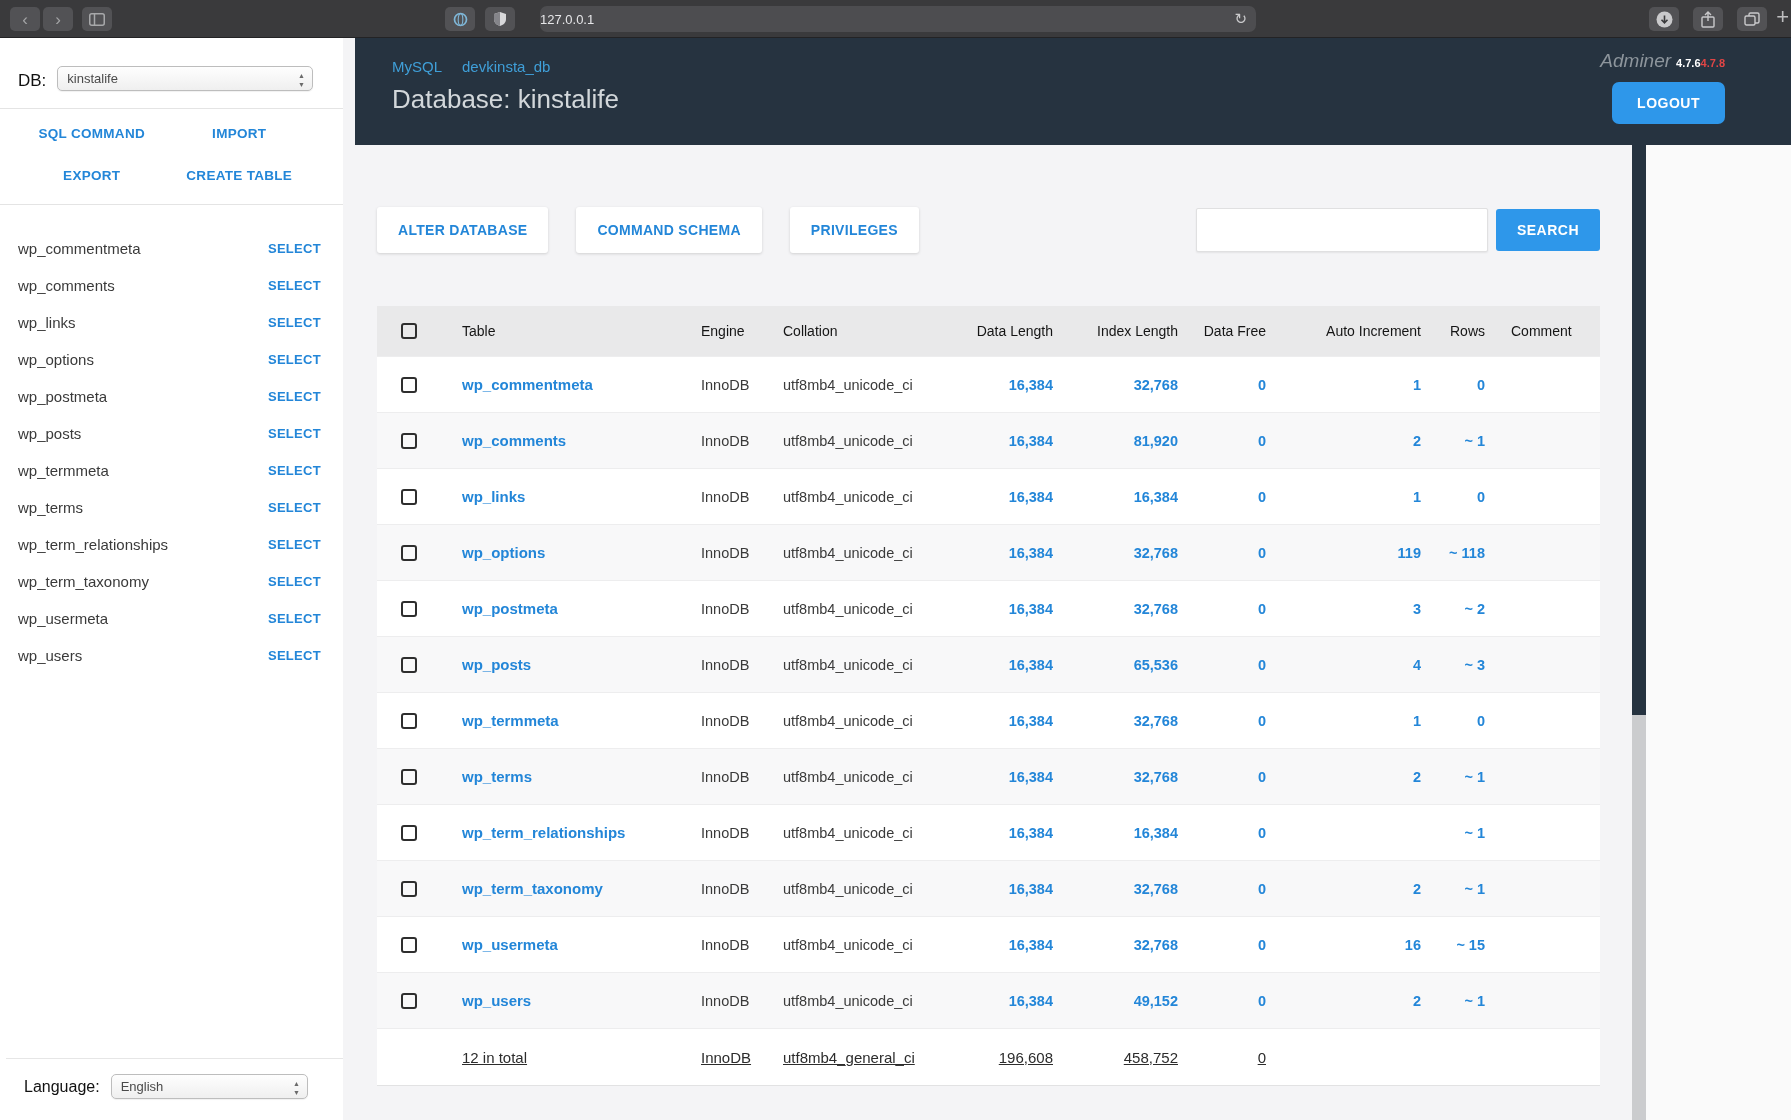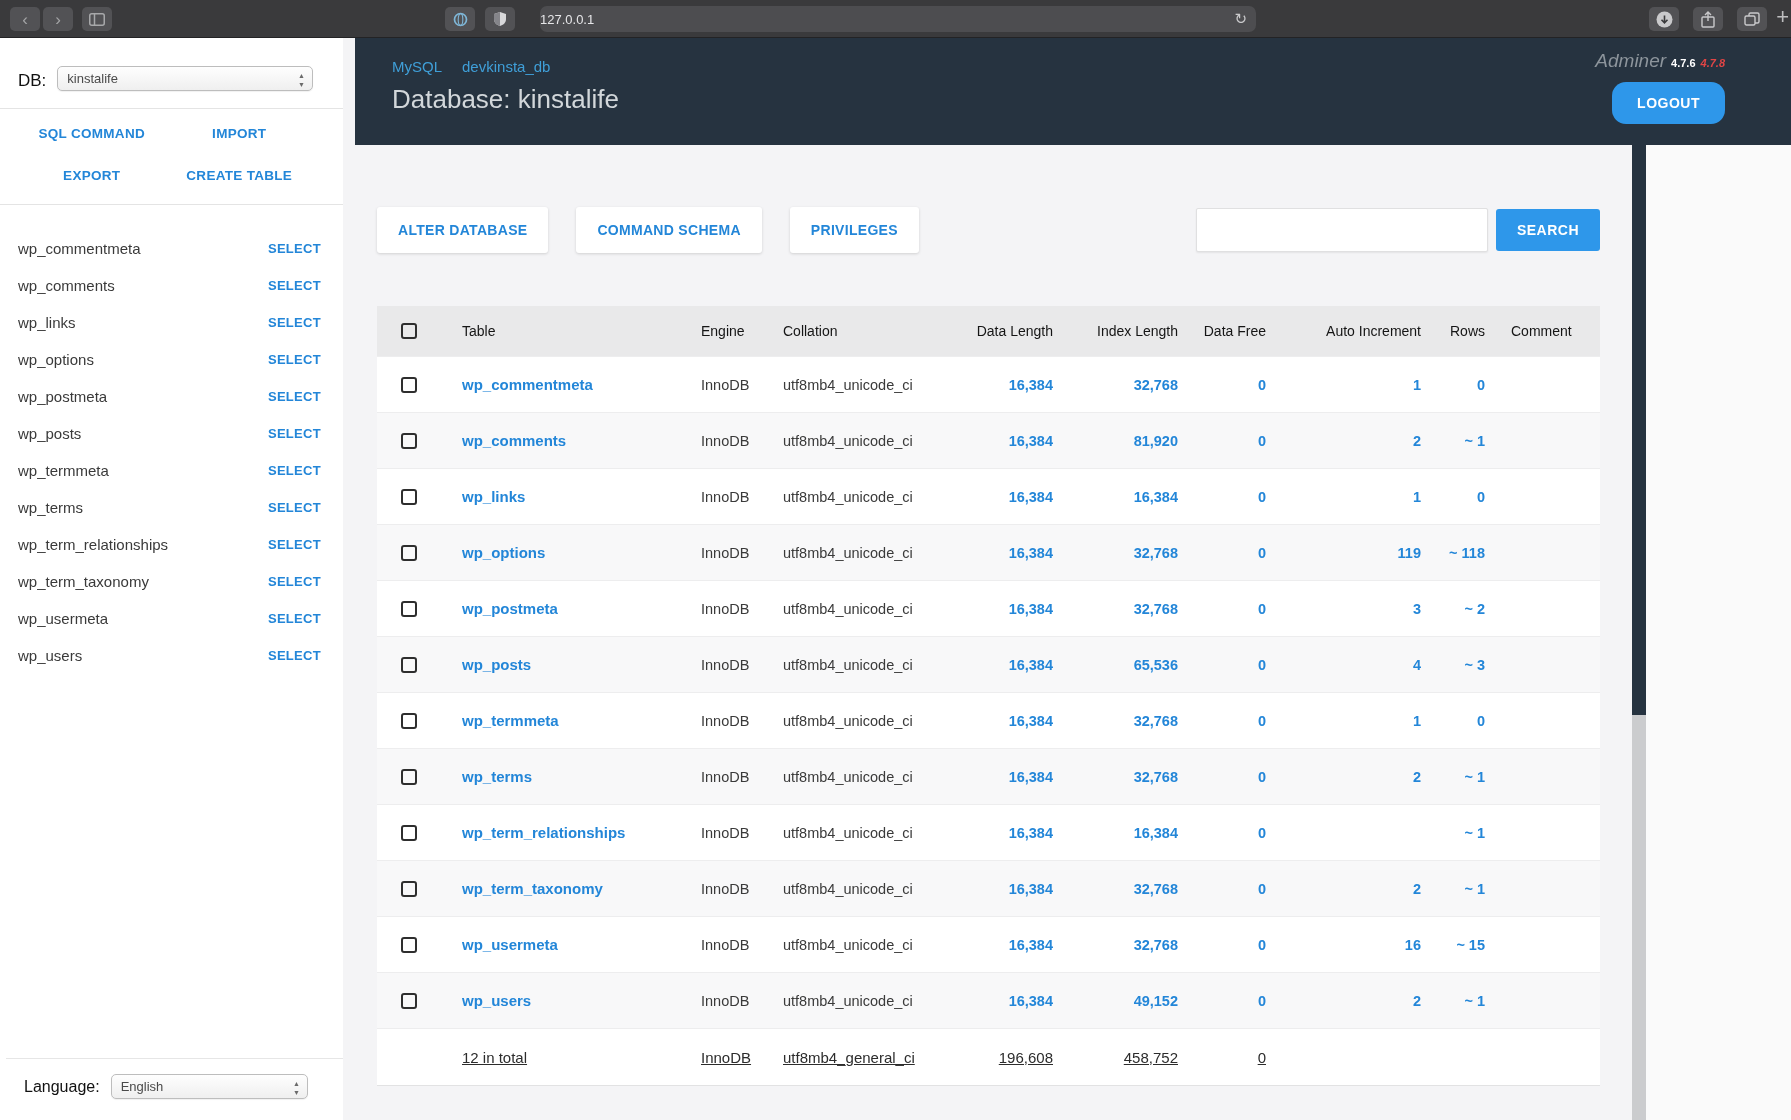--- a/index.html
+++ b/index.html
@@ -45,23 +45,23 @@
 
   
   .dark-header { position:absolute; top:0; left:12px; right:0; height:107px; background:#263340; }
   .hdr-left { padding:20px 0 0 37px; }
   .breadcrumb { display:flex; gap:20px; }
   .crumb { color:#3f9fd8; font-size:15px; cursor:pointer; }
   .page-title { margin-top:9px; font-size:26px; color:#d2d7da; font-weight:400; }
   .hdr-right { position:absolute; top:12px; right:66px; text-align:right; }
   .brand { font-style:italic; font-size:19px; color:#8d959c; }
   .ver { font-size:11px; font-weight:bold; color:#ffffff; margin-left:5px; }
-  .newver { font-size:11px; font-weight:bold; color:#e14545; margin-left:5px; cursor:pointer;font-style:italic; }
+  .newver { font-size:11px; font-weight:bold; color:#e14545; cursor:pointer; }
   .logout-btn { display:inline-block; margin-top:10px; background:#2e97ea; color:#fff; font-size:14px; font-weight:bold;
-                padding:13px 25px; border-radius:14px; letter-spacing:.5px; border:none; cursor:pointer; }
+                padding:13px 25px; border-radius:7px; letter-spacing:.5px; border:none; cursor:pointer; }
 
   
   .content { position:absolute; top:107px; left:0; width:1289px; bottom:0; background:#f4f4f6; padding:0 32px 0 34px; }
   .scrollcol { position:absolute; top:107px; left:1289px; width:14px; bottom:0; background:#cbccce; }
   .scroll-thumb { width:14px; height:570px; background:#263340; }
   .right-panel { position:absolute; top:107px; left:1303px; right:0; bottom:0; background:#fafafa; }
 
   
   .toolbar { margin-top:62px; display:flex; align-items:center; }
   .tbtn { background:#fff; color:#2386d8; font-family:inherit; font-weight:bold; font-size:14px; letter-spacing:.3px;

